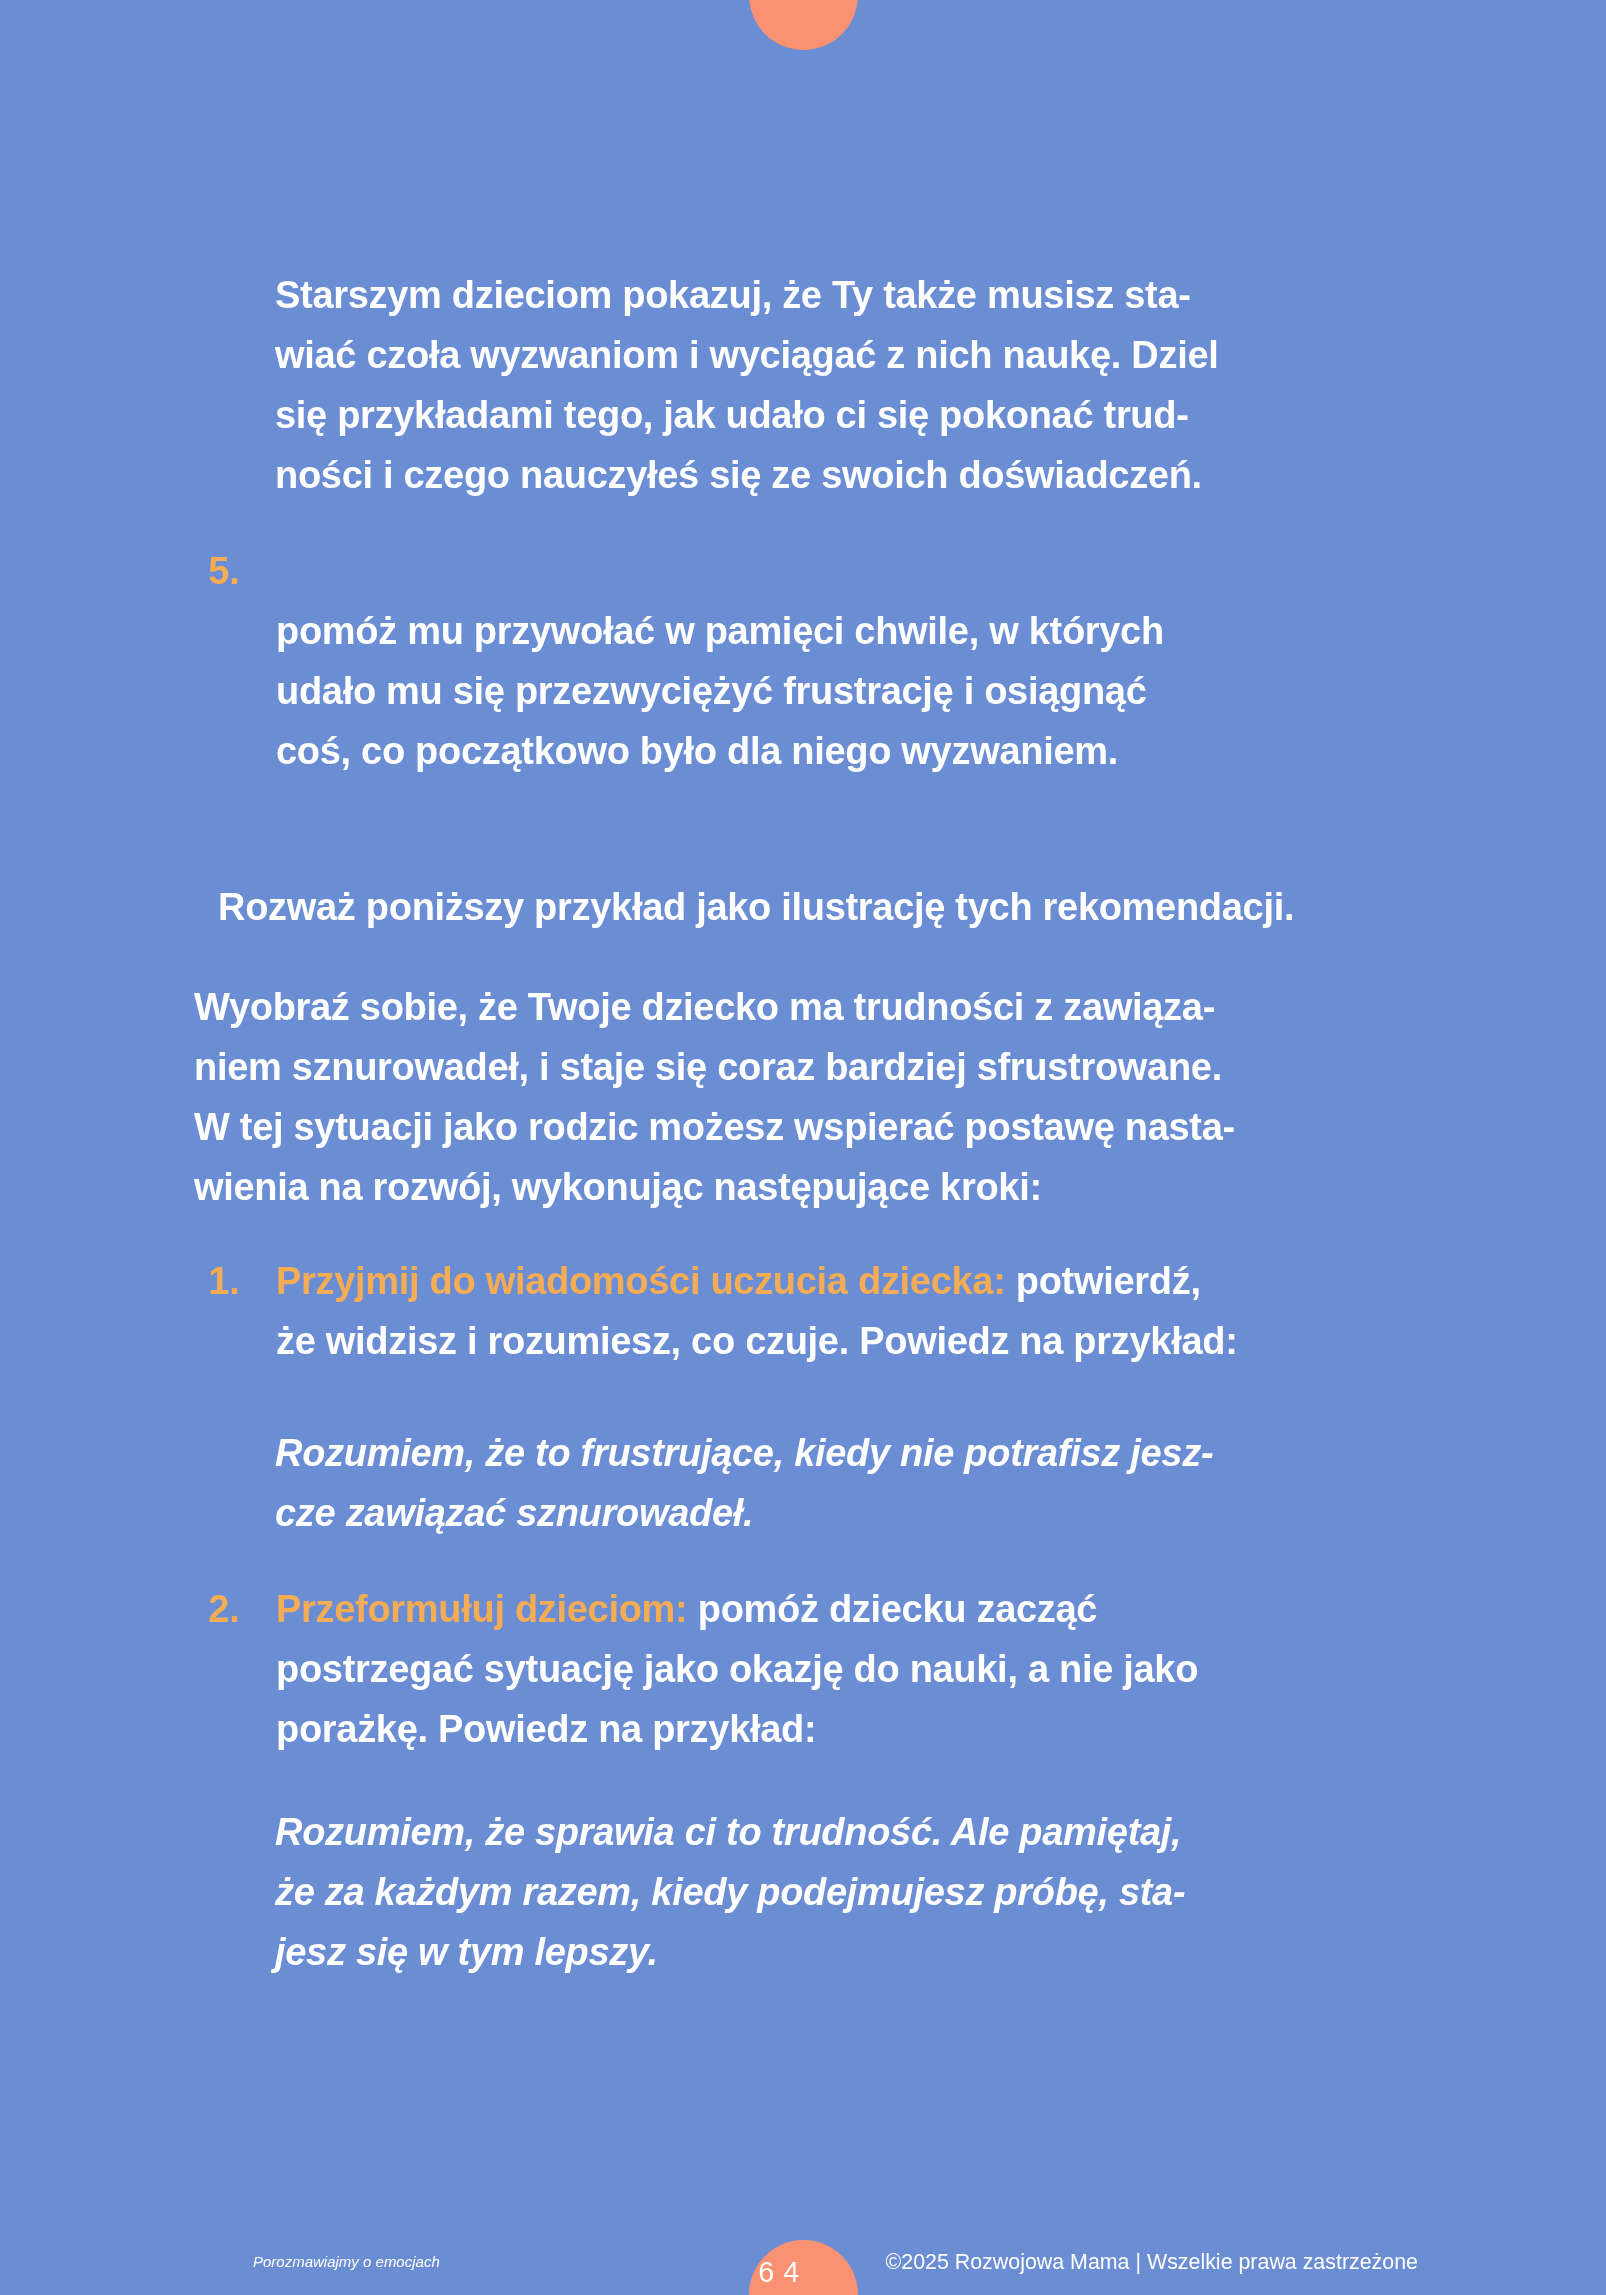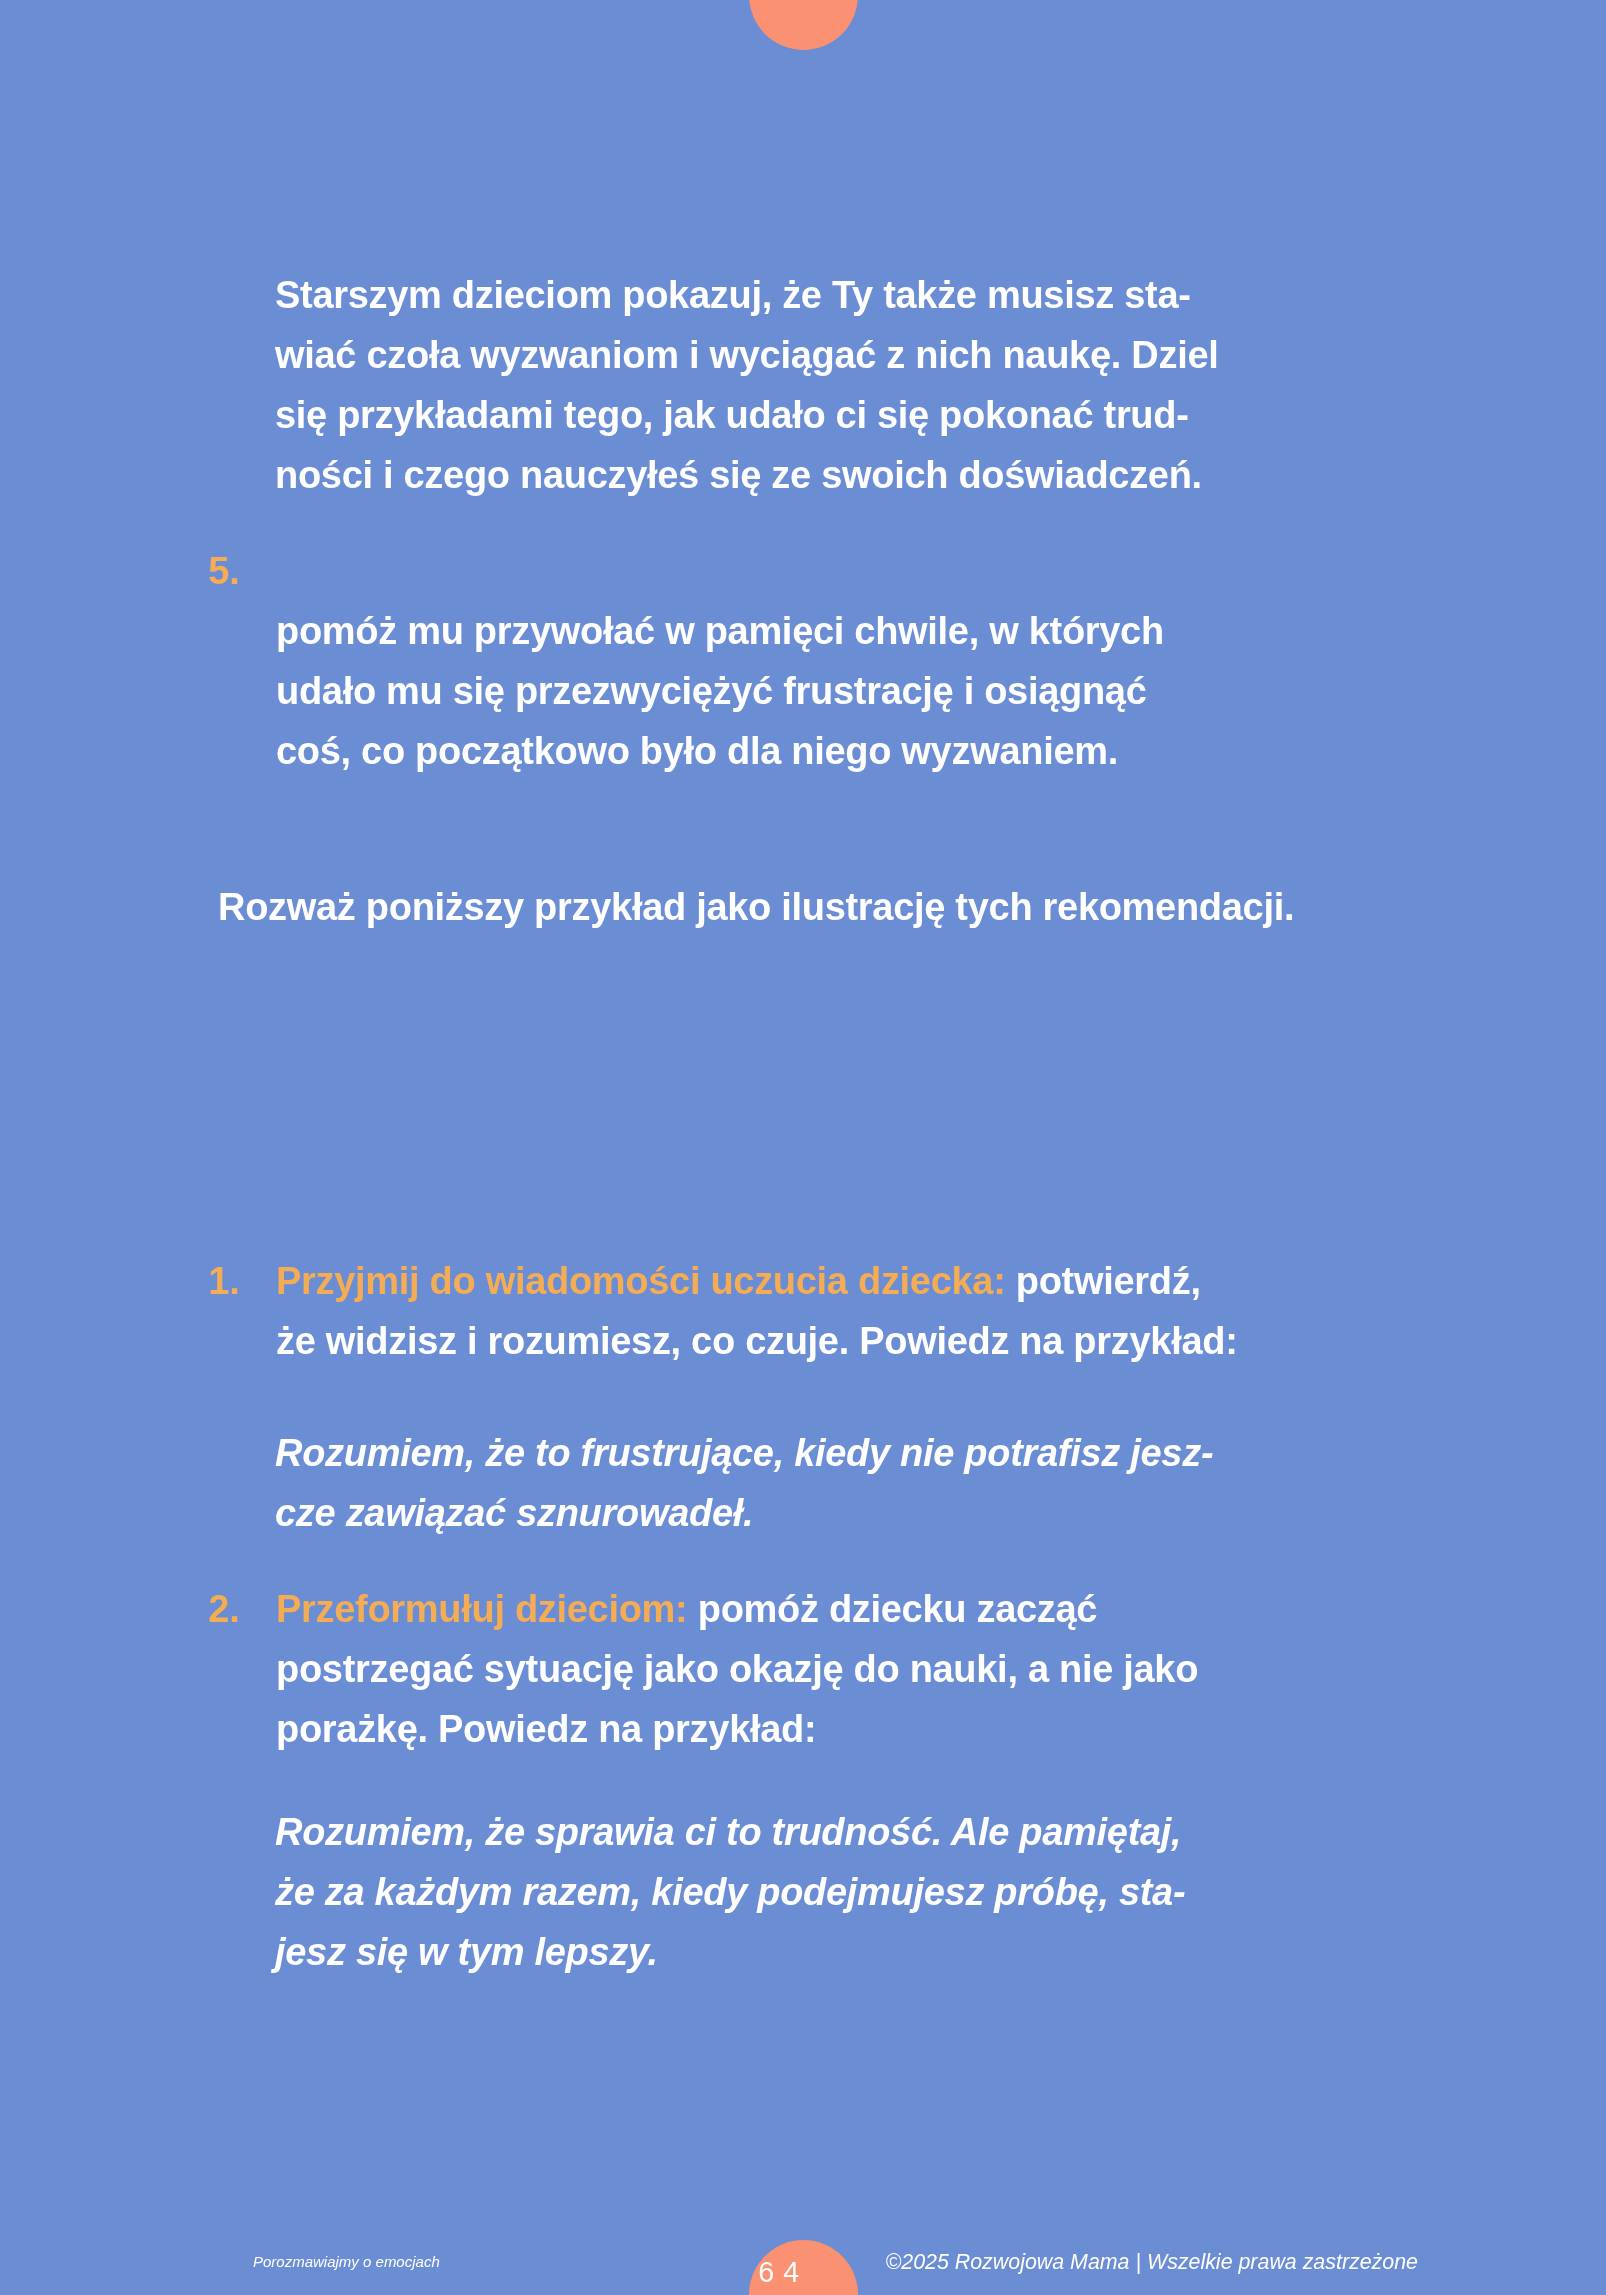--- a/index.html
+++ b/index.html
@@ -82,21 +82,20 @@
   }
   .footer-copyright {
     position: absolute;
     right: 189px;
     top: 2249px;
     font-size: 21.4px;
     font-weight: 400;
     line-height: 26.5px;
     text-align: right;
     margin: 0;
-    font-style: italic;
   }
   .page-number {
     position: absolute;
     left: 749px;
     top: 2256px;
     width: 109px;
     text-align: left;
     font-size: 28.6px;
     font-weight: 400;
     letter-spacing: 9.2px;
@@ -120,20 +119,24 @@
   <div class="list-item" style="top: 541px;">
     <span class="list-num">5.</span>
     <span class="item-body">
 pomóż mu przywołać w pamięci chwile, w których
 udało mu się przezwyciężyć frustrację i osiągnąć
 coś, co początkowo było dla niego wyzwaniem.</span>
   </div>
 
   <p class="para" style="top: 877px; margin-left: 24px;">Rozważ poniższy przykład jako ilustrację tych rekomendacji.</p>
 
+  <p class="para" style="top: 977px;">Wyobraź sobie, że Twoje dziecko ma trudności z zawiąza-
+niem sznurowadeł, i staje się coraz bardziej sfrustrowane.
+W tej sytuacji jako rodzic możesz wspierać postawę nasta-
+wienia na rozwój, wykonując następujące kroki:</p>
 
   <div class="list-item" style="top: 1251px;">
     <span class="list-num">1.</span>
     <span class="item-heading">Przyjmij do wiadomości uczucia dziecka:</span><span class="item-body"> potwierdź,
 że widzisz i rozumiesz, co czuje. Powiedz na przykład:</span>
   </div>
 
   <p class="quote" style="top: 1423px;">Rozumiem, że to frustrujące, kiedy nie potrafisz jesz-
 cze zawiązać sznurowadeł.</p>
 

